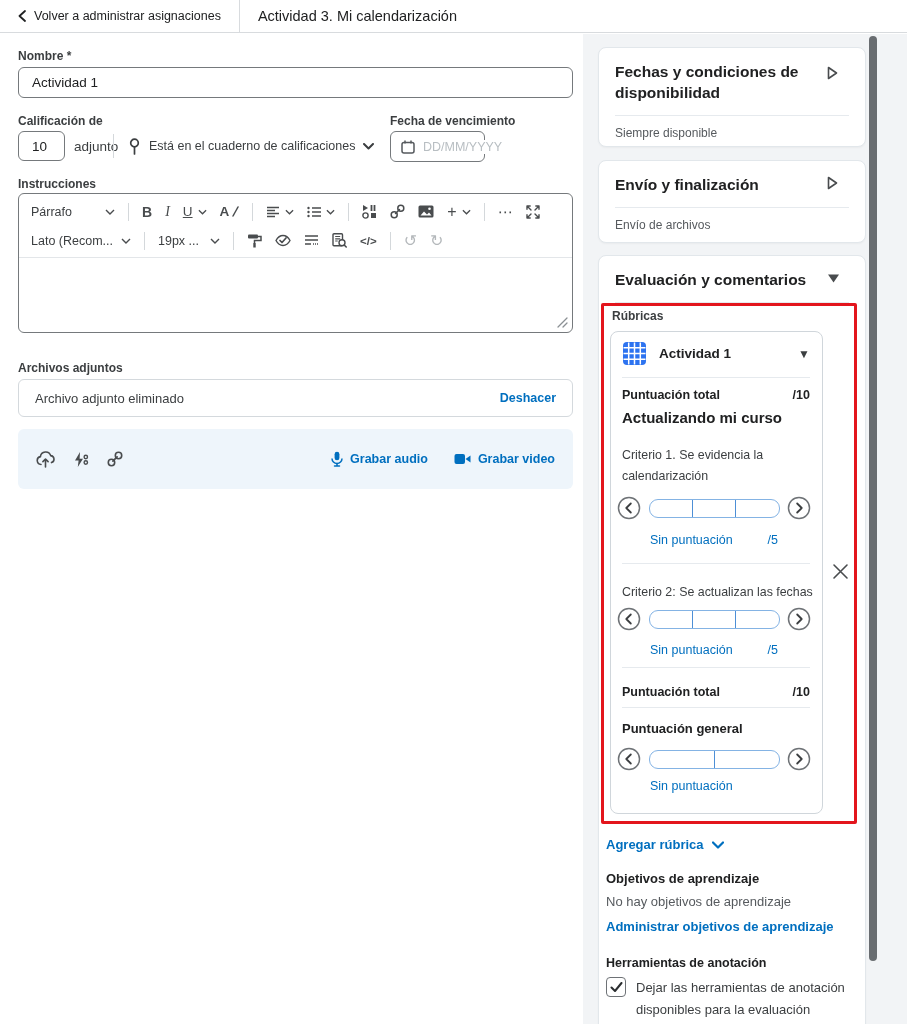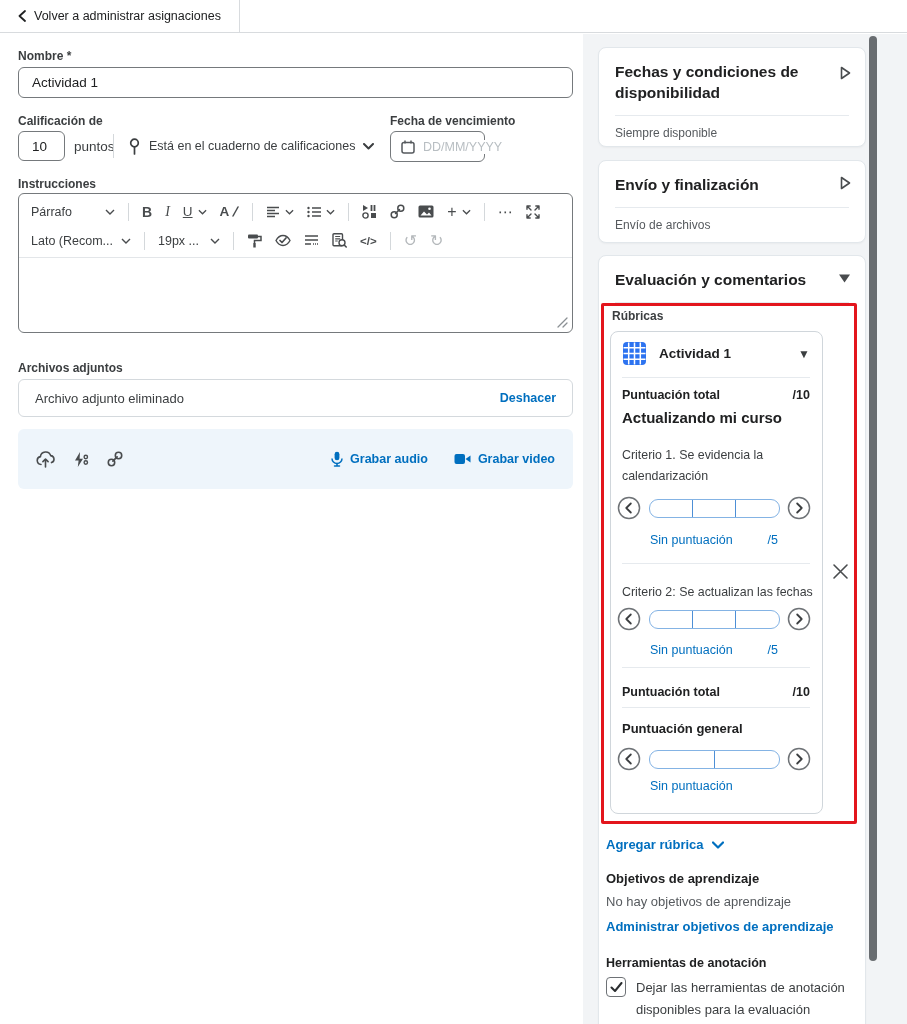--- a/index.html
+++ b/index.html
@@ -51,21 +51,21 @@
   .bluelink { color:#006fbf; font-weight:bold; font-size:12.5px; cursor:pointer; text-decoration:none; }
   .attachbar { background:#eef5fb; border-radius:6px; display:flex; align-items:center; padding:0 18px;gap:20px; }
   .attach-icons { display:flex; align-items:center; gap:18px; color:#494c4e; }
   .rec { display:flex; align-items:center; gap:7px; color:#006fbf; font-weight:bold;
     font-size:12.5px; background:none; border:none; cursor:pointer; }
 
   
   .panel { left:583px; top:34px; width:324px; height:990px; background:#f2f4f6; }
   .card { position:absolute; background:#fff; border:1px solid #e2e7eb; border-radius:8px;
     box-shadow:0 1px 2px rgba(0,0,0,0.04); }
-  .cardhead { display:flex; justify-content:space-between; align-items:flex-start;
+  .cardhead { display:flex; align-items:flex-start;
     padding:13px 14px 0 16px; }
   .cardtitle { font-size:15.5px; font-weight:bold; color:#202122; line-height:21px; width:212px; }
   .carddiv { height:1px; background:#e6eaee; margin:12px 16px 0 16px; }
   .cardsummary { font-size:12px; color:#565a5e; padding:10px 16px 0 16px; }
 
   .seclabel { font-size:12px; font-weight:bold; color:#3b3e40; }
   .rubriccard { background:#fff; border:1px solid #d0d6db; border-radius:8px; }
   .rline { position:absolute; left:622px; width:188px; height:1px; background:#e6eaee; }
   .rowsplit { position:absolute; left:622px; width:188px; display:flex; justify-content:space-between; }
   .bold13 { font-size:12.5px; font-weight:bold; color:#202122; }
@@ -98,30 +98,31 @@
 
   <div class="abs topbar">
     <div class="backlink">
       <span>
         <svg width="8" height="12" viewBox="0 0 8 12">
             <path d="M7 1L1.5 6 7 11" fill="none" stroke="#202122" stroke-width="1.8" stroke-linecap="round" stroke-linejoin="round"></path>
           </svg>
       </span>
       <span>Volver a administrar asignaciones</span>
     </div>
+    <div class="pagetitle">Actividad 3. Mi calendarización</div>
   </div>
 
   <div class="abs flabel" style="left:18px;top:49px;">
     <span>Nombre</span> <span>*</span>
   </div>
   <input class="abs tinput" style="left: 18px; top: 67px; width: 555px; height: 31px;" value="Actividad 1">
 
   <div class="abs flabel" style="left:18px;top:114px;">Calificación de</div>
   <input class="abs tinput" style="left: 18px; top: 131px; width: 47px; height: 30px;" value="10">
-  <div class="abs" style="left:74px;top:139px;font-size:13.5px;color:#3b3e40;">puntos</div>
+  <div class="abs" style="left:74px;top:139px;font-size:13.5px;color:#3b3e40;">adjunto</div>
   <div class="abs vsep" style="left:113px;top:134px;height:24px;"></div>
   <button class="abs boldsel" style="left:128px;top:136px;height:20px;">
     <span>
       <svg width="13" height="17" viewBox="0 0 13 17">
           <circle cx="6.5" cy="5" r="3.8" fill="none" stroke="#3b3e40" stroke-width="1.7"></circle>
           <path d="M6.5 9v7" stroke="#3b3e40" stroke-width="1.7" stroke-linecap="round"></path>
         </svg>
     </span>
     <span>Está en el cuaderno de calificaciones</span>
     <span>

